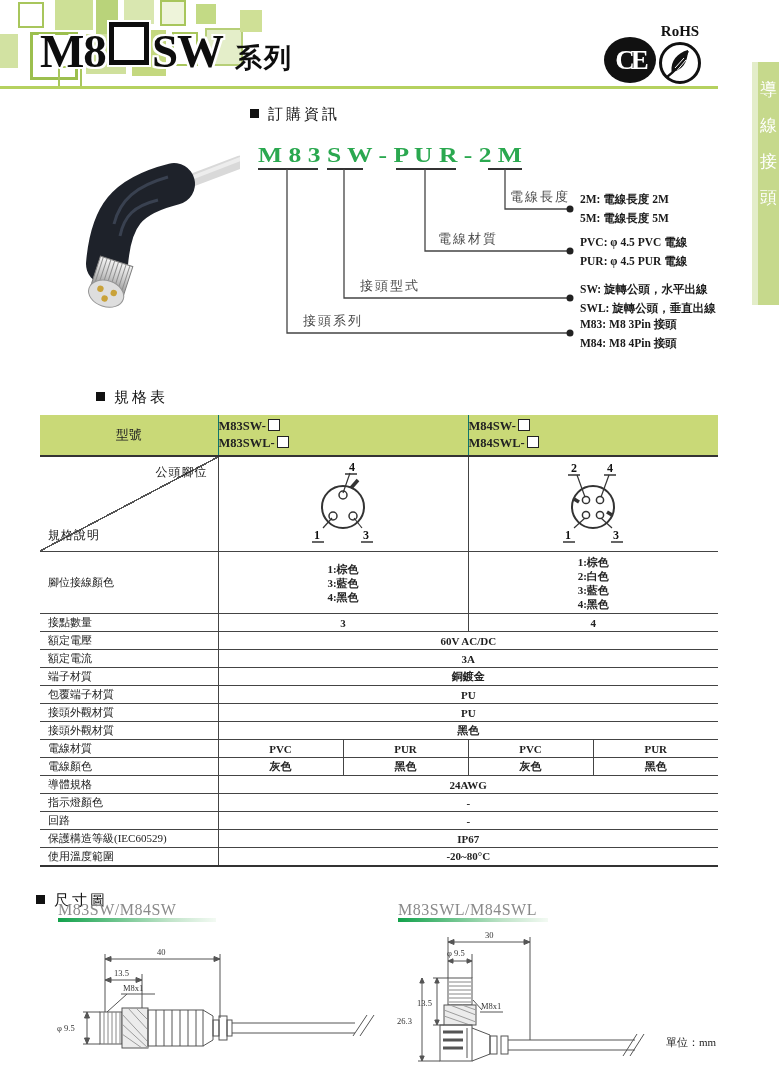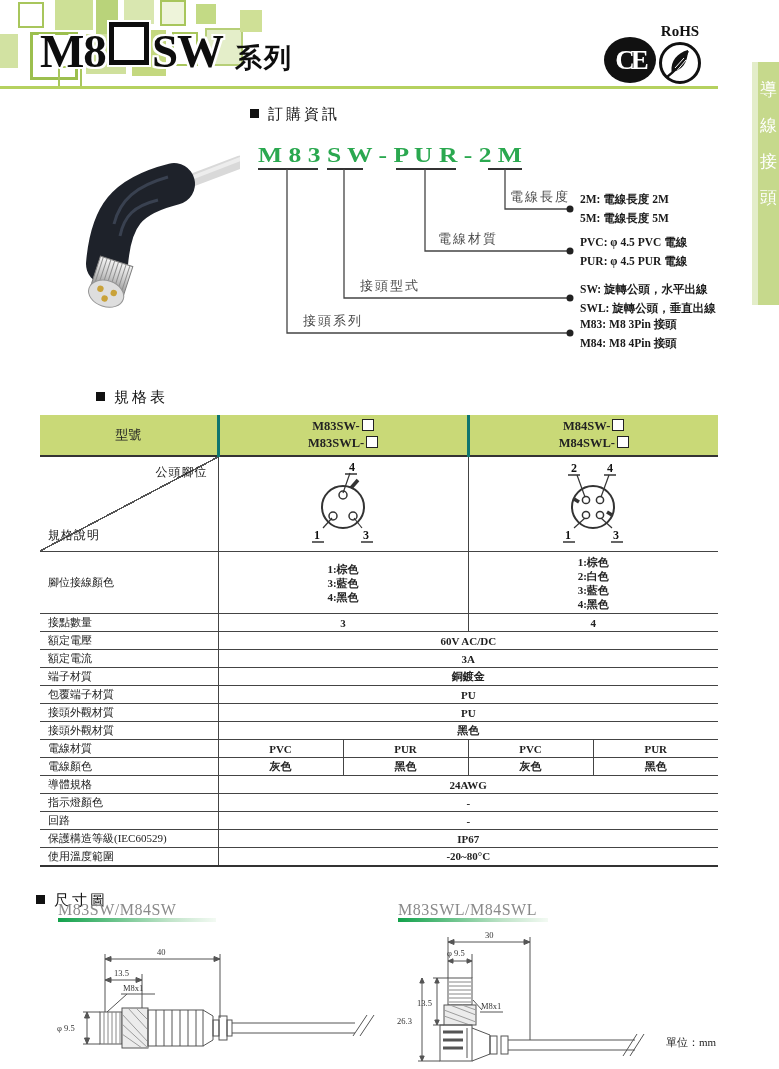--- a/index.html
+++ b/index.html
@@ -31,21 +31,21 @@
   .order-svg{position:absolute;left:248px;top:132px;}
   .order-svg .code{fill:#2aa84f;font-size:21px;font-weight:bold;}
   .order-svg .glabel{fill:#4a4a4a;font-size:13px;letter-spacing:2px;}
   .order-svg .gopt{fill:#1a1a1a;font-size:11.5px;font-weight:bold;}
   .photo-svg{position:absolute;left:8px;top:148px;}
   
   .spec{position:absolute;left:40px;top:415px;width:678px;border-collapse:collapse;table-layout:fixed;}
   .spec td{padding:0;font-size:11px;vertical-align:middle;box-sizing:border-box;}
   .spec .head td{background:#c9d977;height:41px;border-bottom:2px solid #333;}
   .spec .head .model-label{text-align:center;font-size:13px;}
-  .spec .model-cell{text-align:center;font-weight:bold;font-size:12.5px;line-height:17px;border-left:3px solid #0f766e;}
+  .spec .model-cell{font-weight:bold;font-size:12.5px;line-height:17px;border-left:1px solid #0f766e;}
   .spec .box{display:inline-block;width:10px;height:10px;border:1.5px solid #222;background:#fff;margin-left:2px;vertical-align:-1px;}
   .spec td{border-bottom:1px solid #444;}
   .spec .vline{border-left:1px solid #444;}
   .spec .lbl{text-align:left;padding-left:8px;color:#222;}
   .spec .val{text-align:center;font-weight:bold;}
   .spec .pin-row td{height:93px;}
   .diag{position:relative;background:linear-gradient(to bottom right,
         transparent calc(50% - 0.8px), #555 calc(50% - 0.8px), #555 calc(50% + 0.8px), transparent calc(50% + 0.8px));}
   .diag .d-top{position:absolute;top:7px;right:10px;font-size:12px;letter-spacing:1px;}
   .diag .d-bot{position:absolute;bottom:7px;left:8px;font-size:12px;letter-spacing:1px;}

